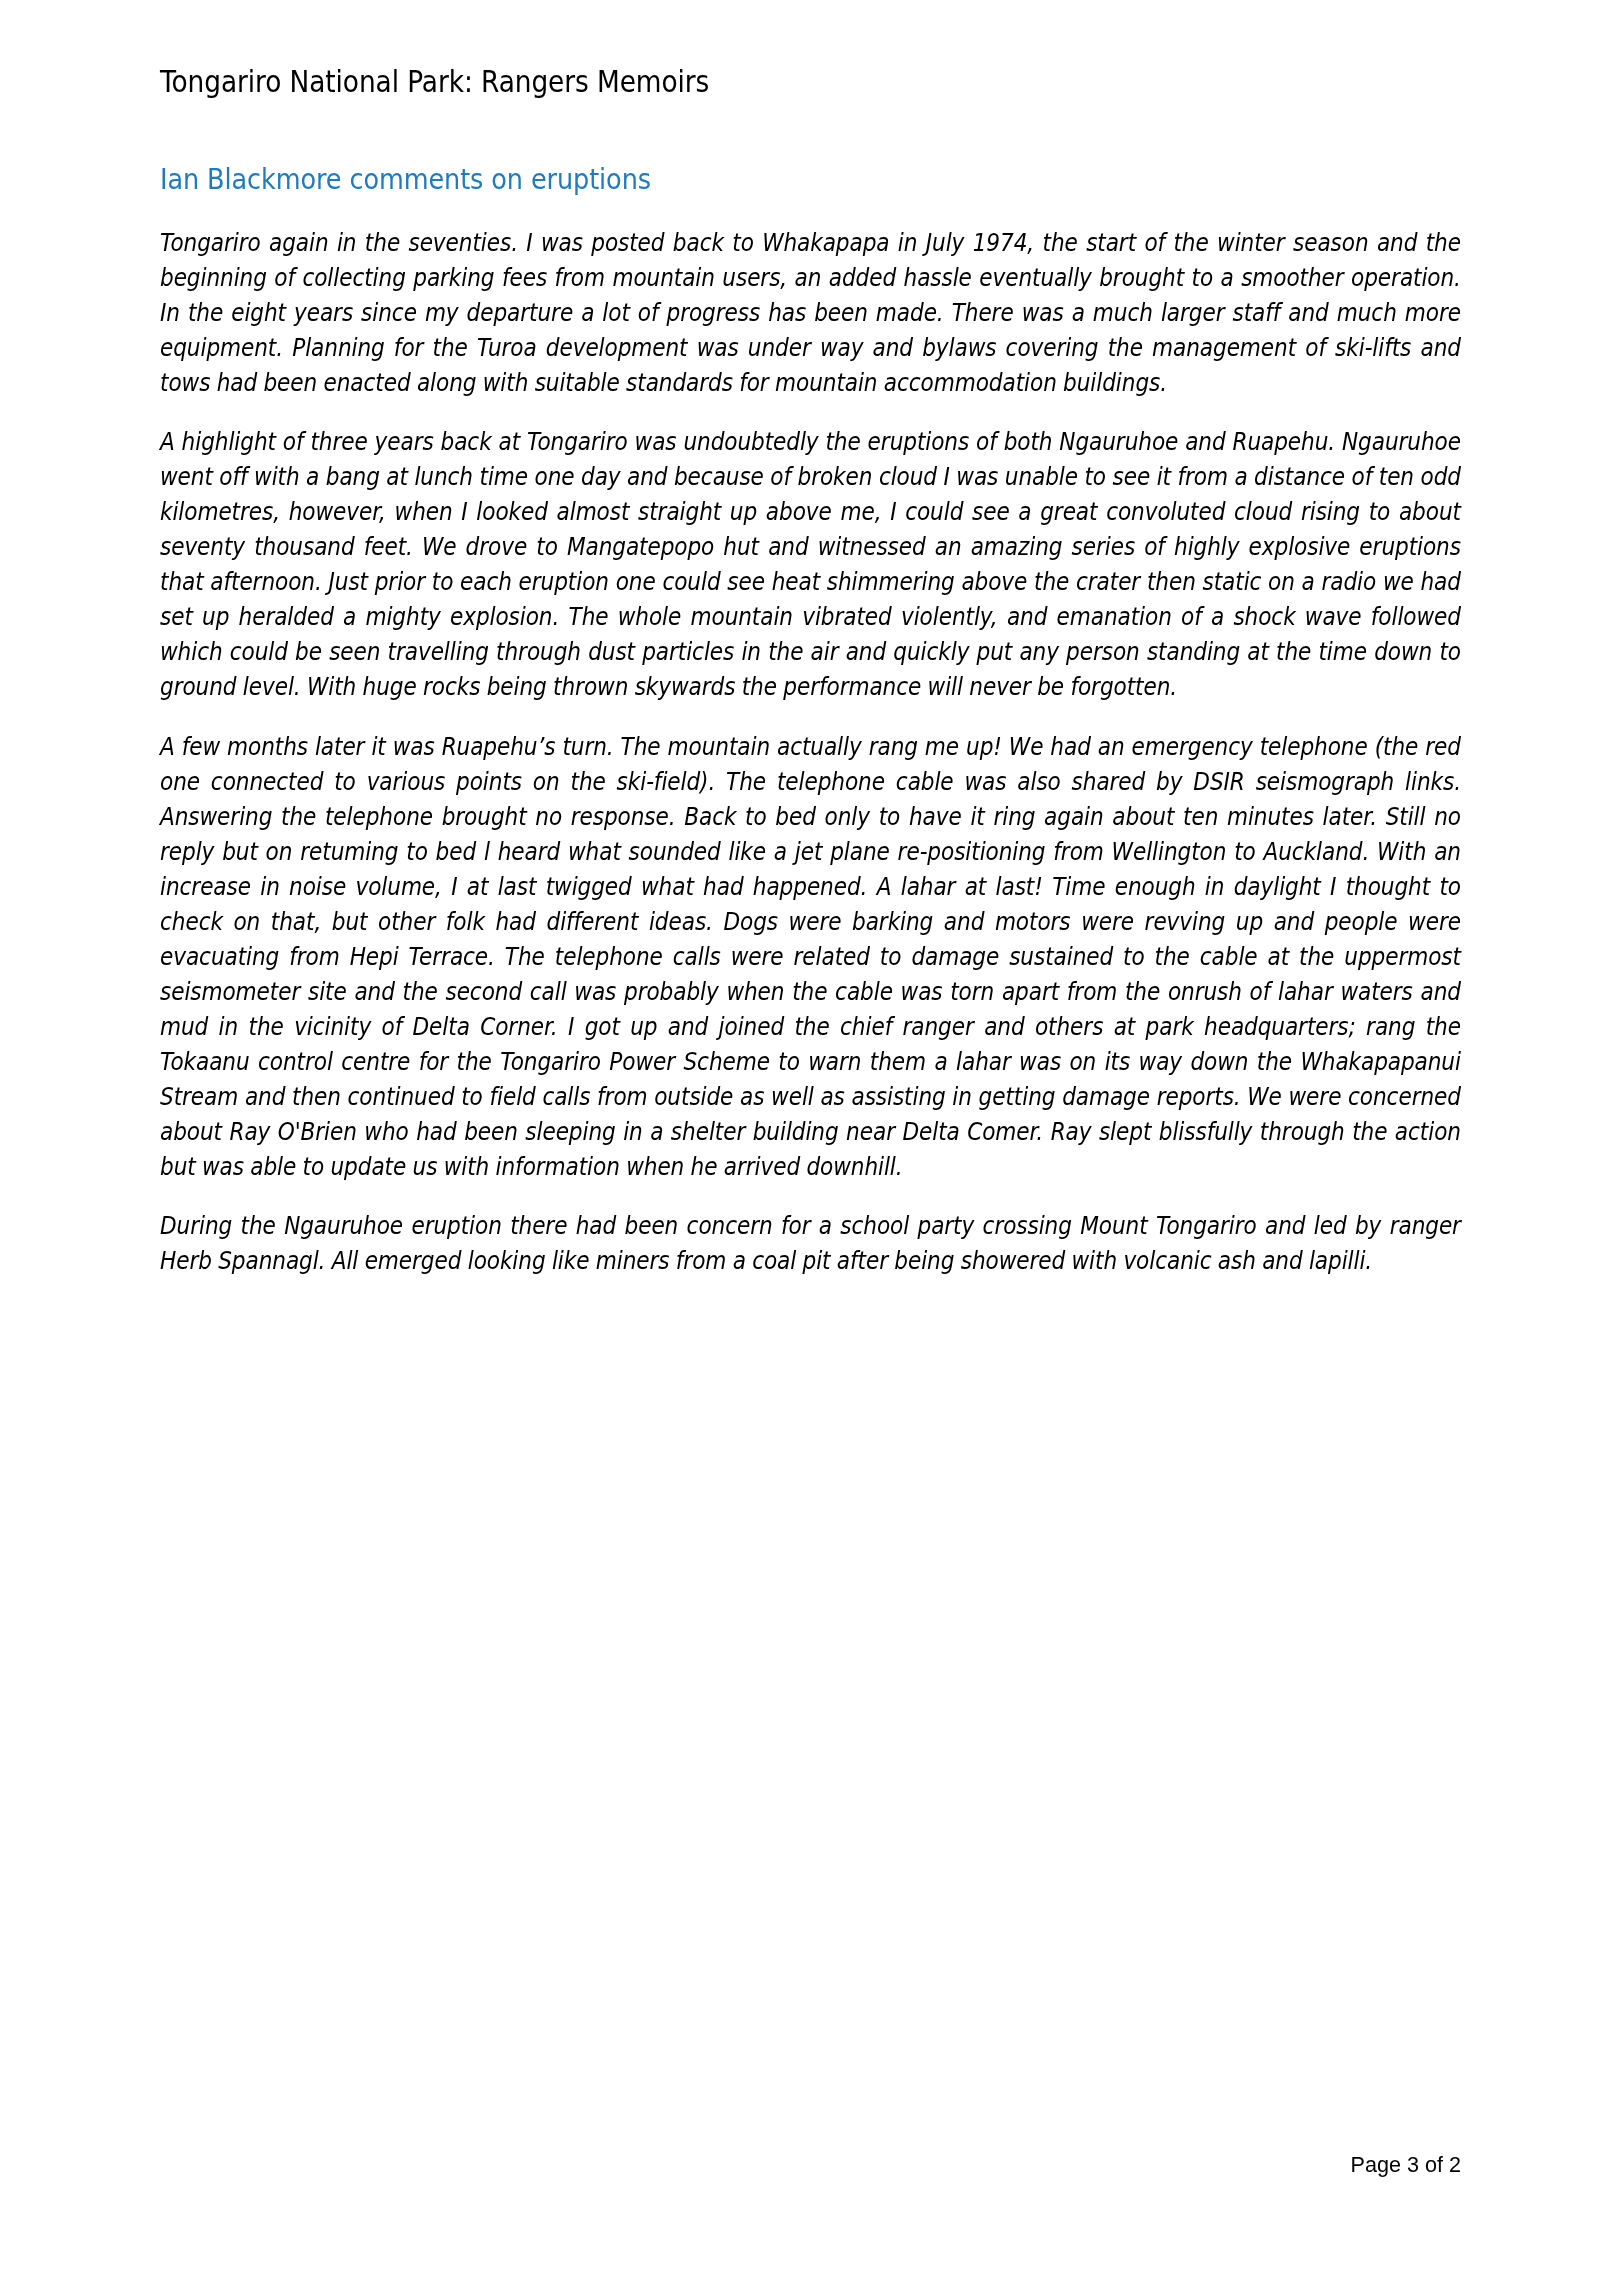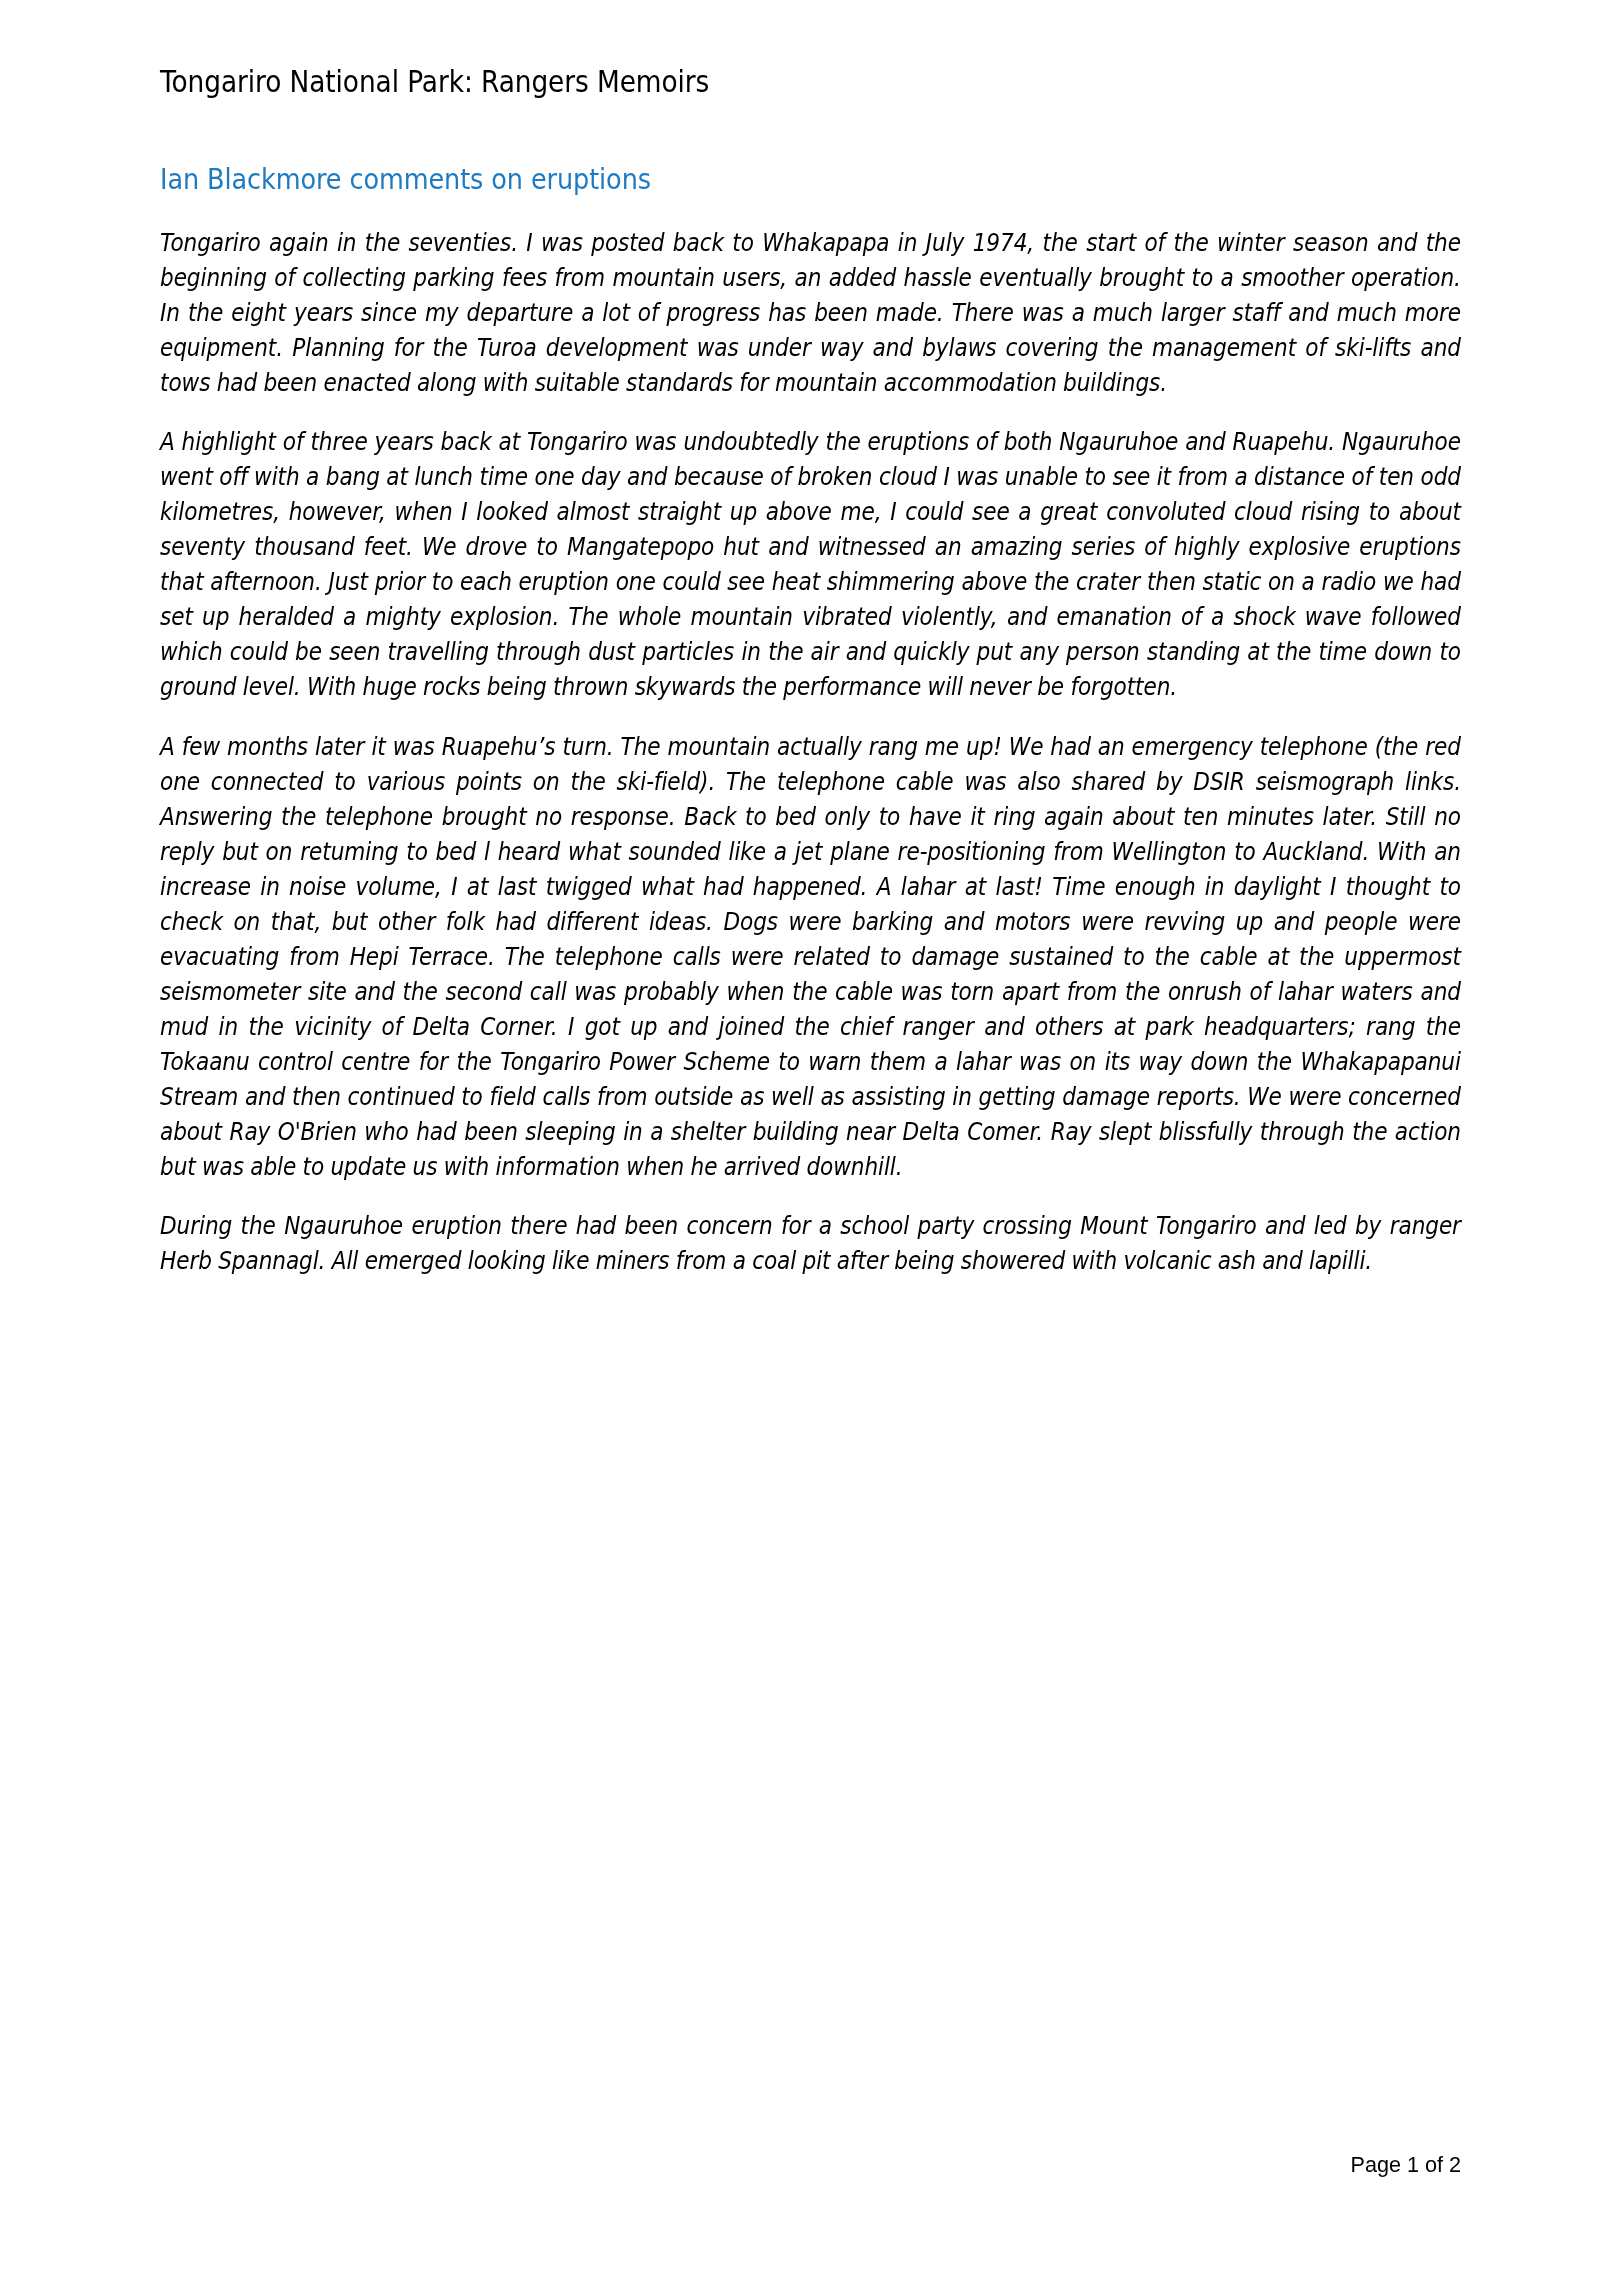--- a/index.html
+++ b/index.html
@@ -116,17 +116,17 @@
     <div class="body-block">
       <p class="para">Tongariro again in the seventies. I was posted back to Whakapapa in July 1974, the start of the winter season and the beginning of collecting parking fees from mountain users, an added hassle eventually brought to a smoother operation. In the eight years since my departure a lot of progress has been made. There was a much larger staff and much more equipment. Planning for the Turoa development was under way and bylaws covering the management of ski-lifts and tows had been enacted along with suitable standards for mountain accommodation buildings.</p>
       <p class="para">A highlight of three years back at Tongariro was undoubtedly the eruptions of both Ngauruhoe and Ruapehu. Ngauruhoe went off with a bang at lunch time one day and because of broken cloud I was unable to see it from a distance of ten odd kilometres, however, when I looked almost straight up above me, I could see a great convoluted cloud rising to about seventy thousand feet. We drove to Mangatepopo hut and witnessed an amazing series of highly explosive eruptions that afternoon. Just prior to each eruption one could see heat shimmering above the crater then static on a radio we had set up heralded a mighty explosion. The whole mountain vibrated violently, and emanation of a shock wave followed which could be seen travelling through dust particles in the air and quickly put any person standing at the time down to ground level. With huge rocks being thrown skywards the performance will never be forgotten.</p>
       <p class="para">A few months later it was Ruapehu’s turn. The mountain actually rang me up! We had an emergency telephone (the red one connected to various points on the ski-field). The telephone cable was also shared by DSIR seismograph links. Answering the telephone brought no response. Back to bed only to have it ring again about ten minutes later. Still no reply but on retuming to bed l heard what sounded like a jet plane re-positioning from Wellington to Auckland. With an increase in noise volume, I at last twigged what had happened. A lahar at last! Time enough in daylight I thought to check on that, but other folk had different ideas. Dogs were barking and motors were revving up and people were evacuating from Hepi Terrace. The telephone calls were related to damage sustained to the cable at the uppermost seismometer site and the second call was probably when the cable was torn apart from the onrush of lahar waters and mud in the vicinity of Delta Corner. I got up and joined the chief ranger and others at park headquarters; rang the Tokaanu control centre for the Tongariro Power Scheme to warn them a lahar was on its way down the Whakapapanui Stream and then continued to field calls from outside as well as assisting in getting damage reports. We were concerned about Ray O'Brien who had been sleeping in a shelter building near Delta Comer. Ray slept blissfully through the action but was able to update us with information when he arrived downhill.</p>
       <p class="para">During the Ngauruhoe eruption there had been concern for a school party crossing Mount Tongariro and led by ranger Herb Spannagl. All emerged looking like miners from a coal pit after being showered with volcanic ash and lapilli.</p>
     </div>
 
   </div>
 
   <div class="footer">
-    <span class="footer-text">Page 1 of 2</span>
+    <span class="footer-text">Page 3 of 2</span>
   </div>
 
 </div>
 
 
 </body></html>

